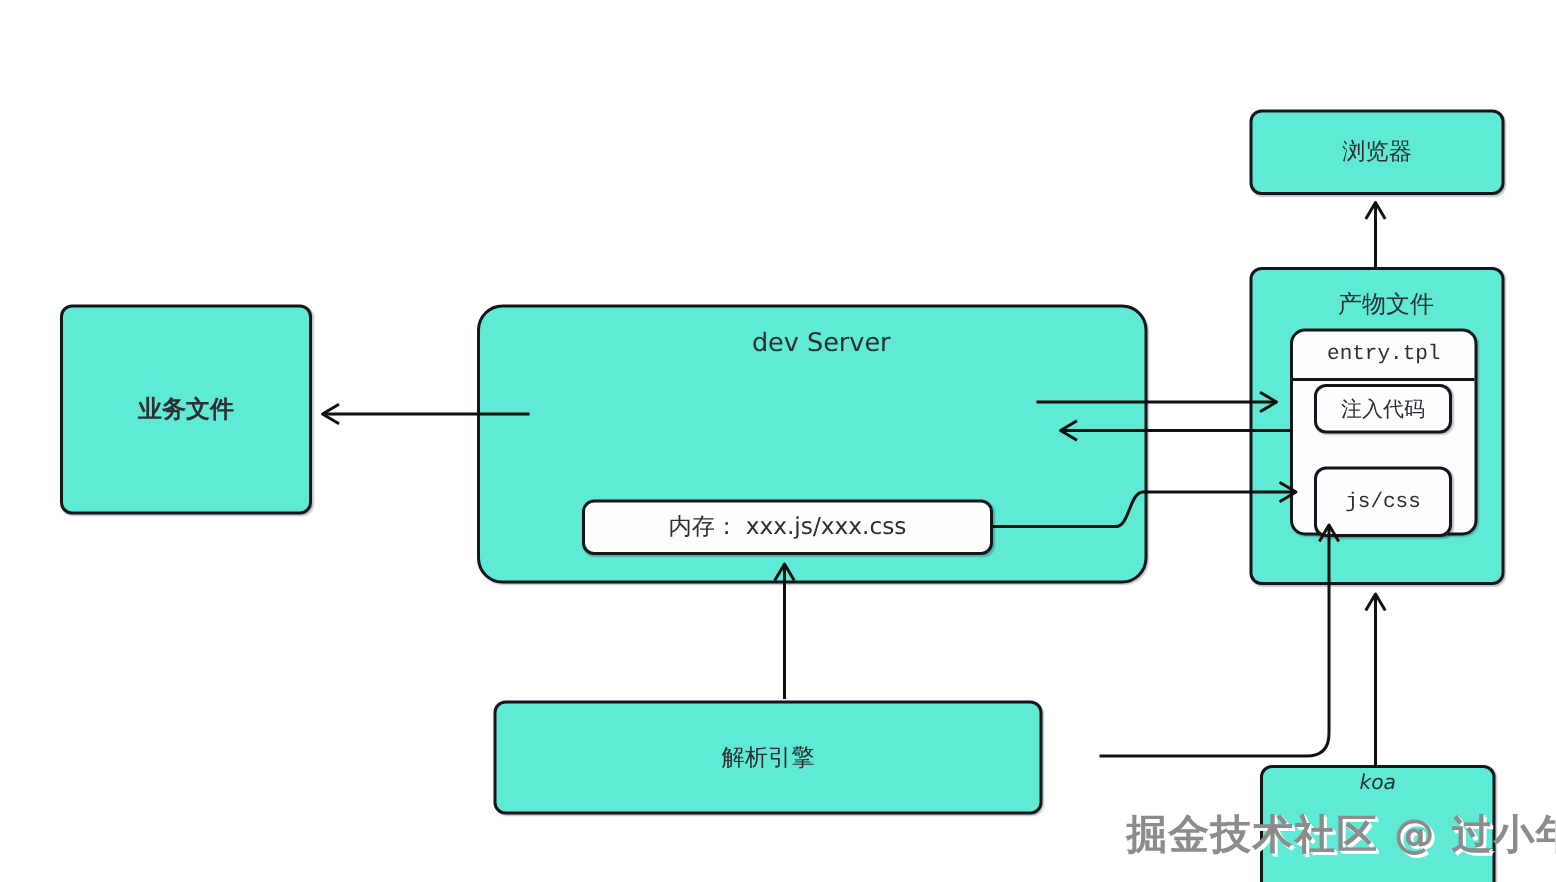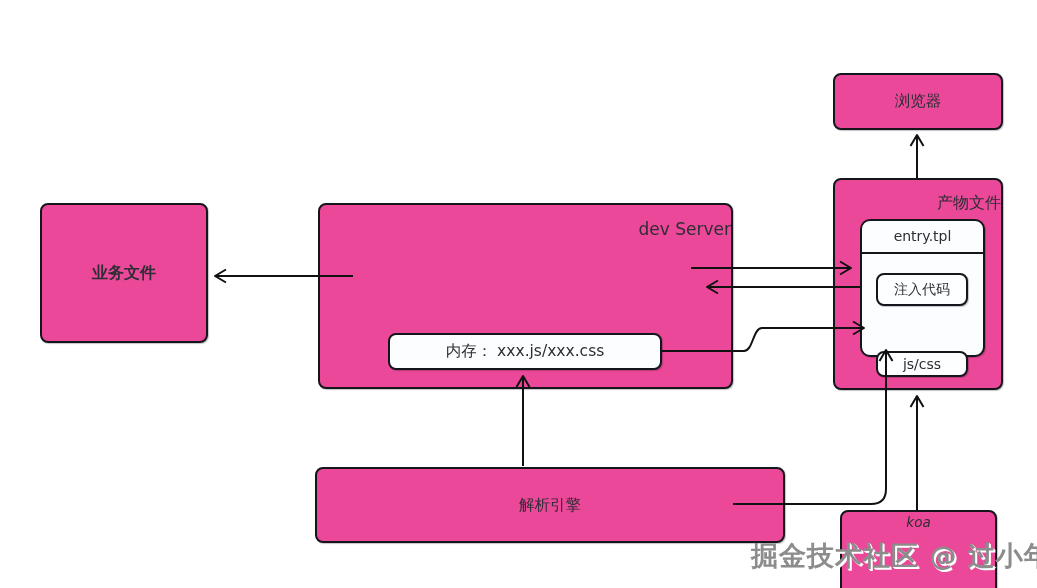--- a/index.html
+++ b/index.html
@@ -12,29 +12,29 @@
     font-family: "DejaVu Sans", "Liberation Sans", sans-serif;
     color: #2d2d33;
   }
   .box {
     position: absolute;
     box-sizing: border-box;
     border: 2px solid #15151c;
     border-radius: 8px;
     box-shadow: 1px 1px 1px rgba(20,20,30,0.25);
   }
-  .outer  { background: #ec4899; }
+  .outer  { background: #5eead4; }
   .inner  { background: #fbfdff; }
   .inner2 { background: #fdfeff; }
   .center { display: flex; align-items: center; justify-content: center; }
   .lbl    { font-size: 15px; color: #2d2d33; white-space: nowrap; }
   .lbl-lg { font-size: 16px; }
   .lbl-sm { font-size: 14px; }
   .box-title {
-    text-align: right;
+    text-align: center;
     color: #2d2d33;
     white-space: nowrap;
     padding-left: 12px;
   }
   .entry-header {
     height: 31px;
     line-height: 31px;
     text-align: center;
     border-bottom: 2px solid #15151c;
     font-size: 14px;
@@ -73,45 +73,45 @@
 </style>
 </head>
 <body>
 
 <div class="canvas">
 
   <div class="box outer center" style="left:40px; top:203px; width:168px; height:140px;font-weight:bold;">
     <span class="lbl lbl-lg">业务文件</span>
   </div>
 
-  <div class="box outer" style="left:318px; top:203px; width:415px; height:186px;">
+  <div class="box outer" style="left:318px; top:203px; width:447px; height:186px;border-radius:17px;">
     <div class="box-title" style="margin-top:14px; font-size:17px;">dev Server</div>
     <div class="box inner center" style="left:68px; top:128px; width:274px; height:37px;">
       <span class="lbl" style="font-size:15.5px;">内存： xxx.js/xxx.css</span>
     </div>
   </div>
 
   <div class="box outer" style="left:833px; top:178px; width:170px; height:212px;">
     <div class="box-title" style="margin-top:13px; font-size:16px;">产物文件</div>
-    <div class="box inner" style="left:25px; top:39px; width:125px; height:138px; border-radius:10px;">
+    <div class="box inner" style="left:25px; top:39px; width:125px; height:138px; border-radius:10px;font-family:Liberation Mono, monospace;">
       <div class="entry-header">entry.tpl</div>
-      <div class="box inner2 center" style="left:14px; top:52px; width:92px; height:33px;">
+      <div class="box inner2 center" style="left:14px; top:35px; width:92px; height:33px;">
         <span class="lbl lbl-sm">注入代码</span>
       </div>
-      <div class="box inner2 center" style="left:14px; top:90px; width:92px; height:26px;margin-top:40px;">
+      <div class="box inner2 center" style="left:14px; top:90px; width:92px; height:47px;">
         <span class="lbl lbl-sm">js/css</span>
       </div>
     </div>
   </div>
 
   <div class="box outer center" style="left:833px; top:73px; width:170px; height:57px;">
     <span class="lbl" style="font-size:15.5px;">浏览器</span>
   </div>
 
-  <div class="box outer center" style="left:315px; top:467px; width:470px; height:76px;">
+  <div class="box outer center" style="left:329px; top:467px; width:366px; height:76px;">
     <span class="lbl" style="font-size:15.5px;">解析引擎</span>
   </div>
 
   <div class="box outer" style="left:840px; top:510px; width:157px; height:86px;">
     <div class="koa-title">koa</div>
   </div>
 
   <div class="watermark">掘金技术社区 @ 过小年</div>
 
   <svg class="wires" width="1037" height="588" viewBox="0 0 1037 588">

